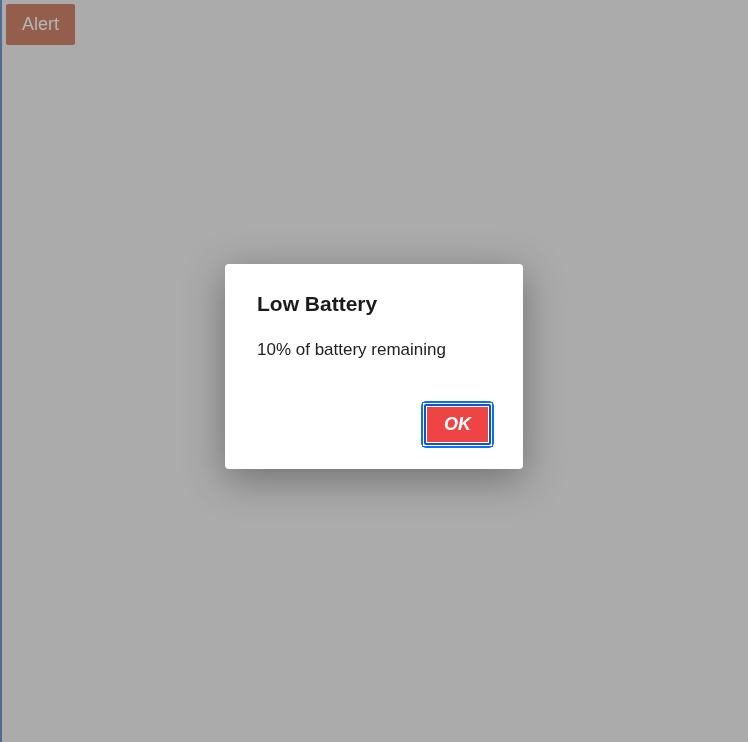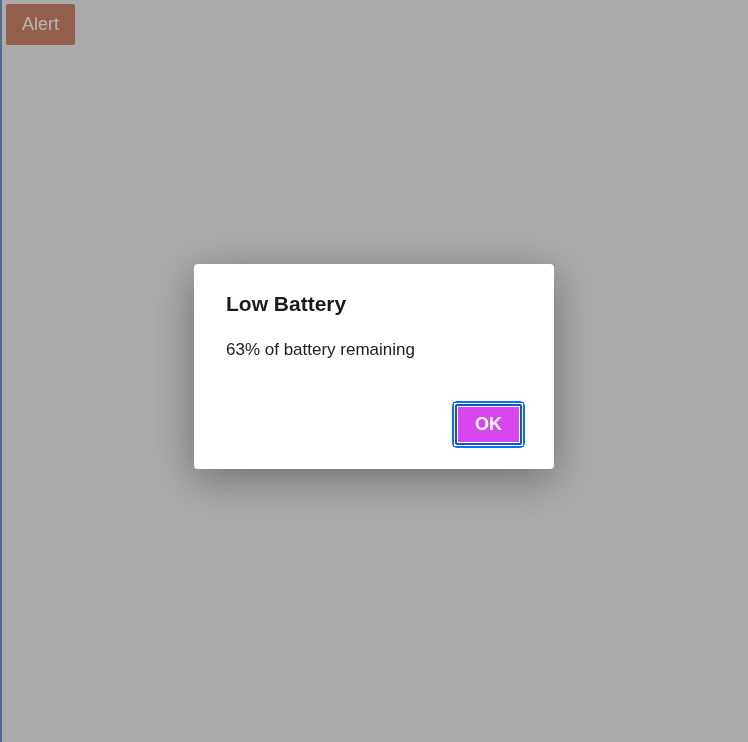--- a/index.html
+++ b/index.html
@@ -34,21 +34,21 @@
     }
     .overlay {
       position: absolute;
       inset: 0;
       background: rgba(120,120,120,0.55);
       display: flex;
       align-items: center;
       justify-content: center;
     }
     .dialog {
-      width: 360px;
+      width: 298px;
       background: #ffffff;
       border-radius: 4px;
       padding: 28px 32px 24px 32px;
       box-shadow: 0 10px 40px rgba(0,0,0,0.35);
       position: relative;
       top: -5px;
     }
     .dialog-title {
       font-size: 21px;
       font-weight: 700;
@@ -58,49 +58,50 @@
     .dialog-message {
       font-size: 17px;
       color: #222222;
       margin-bottom: 44px;
     }
     .dialog-actions {
       display: flex;
       justify-content: flex-end;
     }
     .ok-button {
-      background: #d946ef;
+      background: #ef4444;
       color: #ffffff;
       border: 2px solid #0a58ca;
       outline: 1px solid #0d6efd;
       outline-offset: 2px;
       box-shadow: 0 0 0 1px #fff inset, 0 0 0 3px rgba(13,110,253,0);
       padding: 8px 18px;
       font-size: 18px;
       font-weight: 700;
       border-radius: 2px;
       cursor: pointer;
       position: relative;
+      font-style: italic;
     }
     .ok-button::after{
       content:"";
       position:absolute;
       left:-4px; right:-4px; top:-4px; bottom:-4px;
       border:1px solid #0d6efd;
       pointer-events:none;
     }
   </style>
 </head>
 <body>
 
 <div class="page">
   <button class="alert-trigger">Alert</button>
 </div>
 
 <div class="overlay">
   <div class="dialog" role="dialog">
     <h2 class="dialog-title">Low Battery</h2>
-    <p class="dialog-message">63% of battery remaining</p>
+    <p class="dialog-message">10% of battery remaining</p>
     <div class="dialog-actions">
       <button class="ok-button">OK</button>
     </div>
   </div>
 </div>
 
 </body></html>

